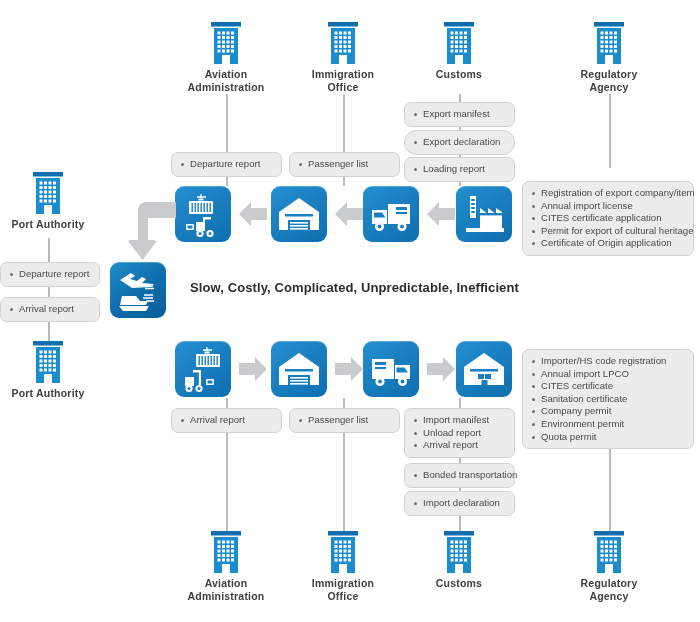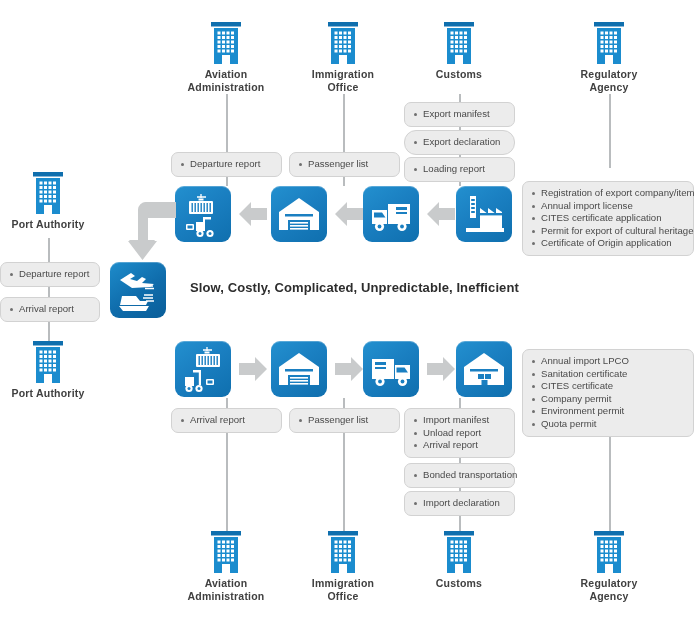--- a/index.html
+++ b/index.html
@@ -570,23 +570,24 @@
         <li>Import declaration</li>
       </ul>
   </div>
   <div class="note" style="left:404px;top:463px;width:111px;">
     <ul>
         <li>Bonded transportation</li>
       </ul>
   </div>
   <div class="note big" style="left:522px;top:337px;width:172px;">
     <ul>
+      <li>Importer/HS code registration</li>
       <li>Annual import LPCO</li>
+      <li>CITES certificate</li>
       <li>Sanitation certificate</li>
-      <li>CITES certificate</li>
       <li>Company permit</li>
       <li>Environment permit</li>
       <li>Quota permit</li>
     </ul>
   </div>
 
   <div class="agency" style="left:166px;top:531px;">
     <div class="bldg">
       <svg viewBox="0 0 34 42" xmlns="http://www.w3.org/2000/svg">
         <rect x="2" y="0" width="30" height="4.5" fill="#0f6fae"></rect>

